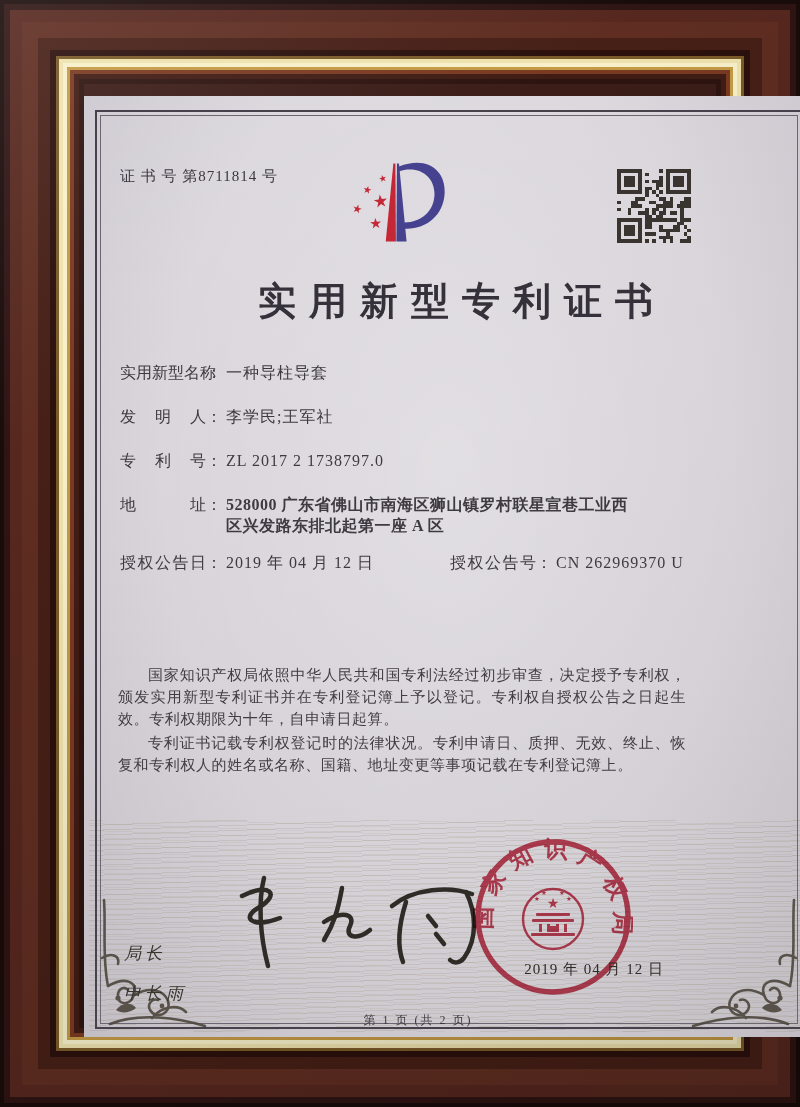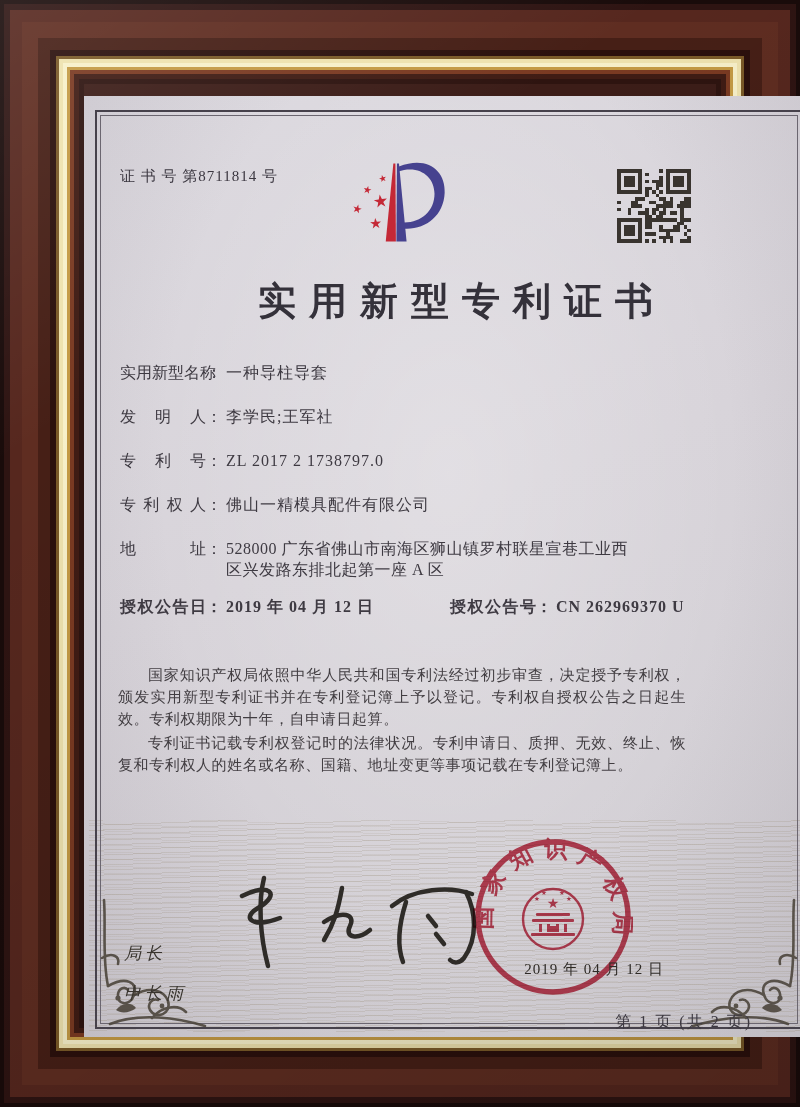--- a/index.html
+++ b/index.html
@@ -43,39 +43,39 @@
   .qr{position:absolute;left:533px;top:73px;width:74px;height:74px;}
   .title{position:absolute;left:0;right:0;top:180px;text-align:center;
     font-size:38px;font-weight:600;letter-spacing:13px;color:#34313a;text-indent:13px;padding-left:15px;}
   
   .fields{position:absolute;left:36px;right:28px;top:266px;font-size:16px;}
   .frow{margin-bottom:22px;line-height:22px;white-space:nowrap;}
   .frow.addr{white-space:normal;margin-bottom:6px;}
   .flabel{display:inline-block;width:86px;text-align:justify;text-align-last:justify;vertical-align:top;}
   .colon{vertical-align:top;}
   .fvalue{margin-left:4px;letter-spacing:1px;vertical-align:top;}
-  .frow.addr .fvalue{display:inline-block;width:412px;line-height:21px;letter-spacing:.5px;}
-  .grant{position:relative;margin-top:16px;font-weight:bold;}
+  .frow.addr .fvalue{display:inline-block;width:412px;line-height:21px;letter-spacing:.5px;font-weight:bold;}
+  .grant{position:relative;margin-top:16px;}
   .grant .pair2{position:absolute;left:330px;top:0;}
   
   .body-text{position:absolute;left:34px;top:568px;width:568px;
     font-size:15px;line-height:22px;letter-spacing:.6px;text-align:justify;color:#413d41;}
   .body-text p{margin:0 0 2px 0;text-indent:2em;}
   
   .commish{position:absolute;left:40px;top:846px;font-size:17px;letter-spacing:4px;color:#38342e;font-style:italic;}
   .commish div{margin-bottom:17px;}
   .signature{position:absolute;left:140px;top:766px;width:280px;height:118px;}
   .seal{position:absolute;left:389px;top:741px;width:160px;height:160px;mix-blend-mode:multiply;opacity:.95;}
   .seal-date{position:absolute;left:398px;top:864px;width:224px;text-align:center;
     font-size:15px;letter-spacing:1px;color:#2e2a26;}
   .flourish{position:absolute;bottom:4px;width:115px;height:135px;opacity:.9;}
   .fl-left{left:8px;}
   .fl-right{right:6px;transform:scaleX(-1);}
-  .page-footer{position:absolute;left:0;right:60px;top:916px;text-align:right;
-    font-size:16px;letter-spacing:2px;color:#3c3840;}
+  .page-footer{position:absolute;left:0;right:60px;top:916px;text-align:center;
+    font-size:12px;letter-spacing:2px;color:#3c3840;}
 </style>
 </head>
 <body>
 
 <div class="scene">
   <div class="frame"></div>
 
   <div class="paper">
     <div class="waves"></div>
     <div class="ib">
@@ -356,23 +356,20 @@
     <div class="fields">
       <div class="frow">
         <span class="flabel">实用新型名称</span><span class="colon">：</span><span class="fvalue">一种导柱导套</span>
       </div>
       <div class="frow">
         <span class="flabel">发明人</span><span class="colon">：</span><span class="fvalue">李学民;王军社</span>
       </div>
       <div class="frow">
         <span class="flabel">专利号</span><span class="colon">：</span><span class="fvalue">ZL 2017 2 1738797.0</span>
       </div>
-      <div class="frow">
-        <span class="flabel">专利权人</span><span class="colon">：</span><span class="fvalue">佛山一精模具配件有限公司</span>
-      </div>
       <div class="frow addr">
         <span class="flabel">地址</span><span class="colon">：</span><span class="fvalue">528000 广东省佛山市南海区狮山镇罗村联星宣巷工业西区兴发路东排北起第一座 A 区</span>
       </div>
       <div class="frow grant">
         <span class="pair1">
           <span class="flabel">授权公告日</span><span class="colon">：</span><span class="fvalue">2019 年 04 月 12 日</span>
         </span>
         <span class="pair2">
           <span class="flabel">授权公告号</span><span class="colon">：</span><span class="fvalue">CN 262969370 U</span>
         </span>

